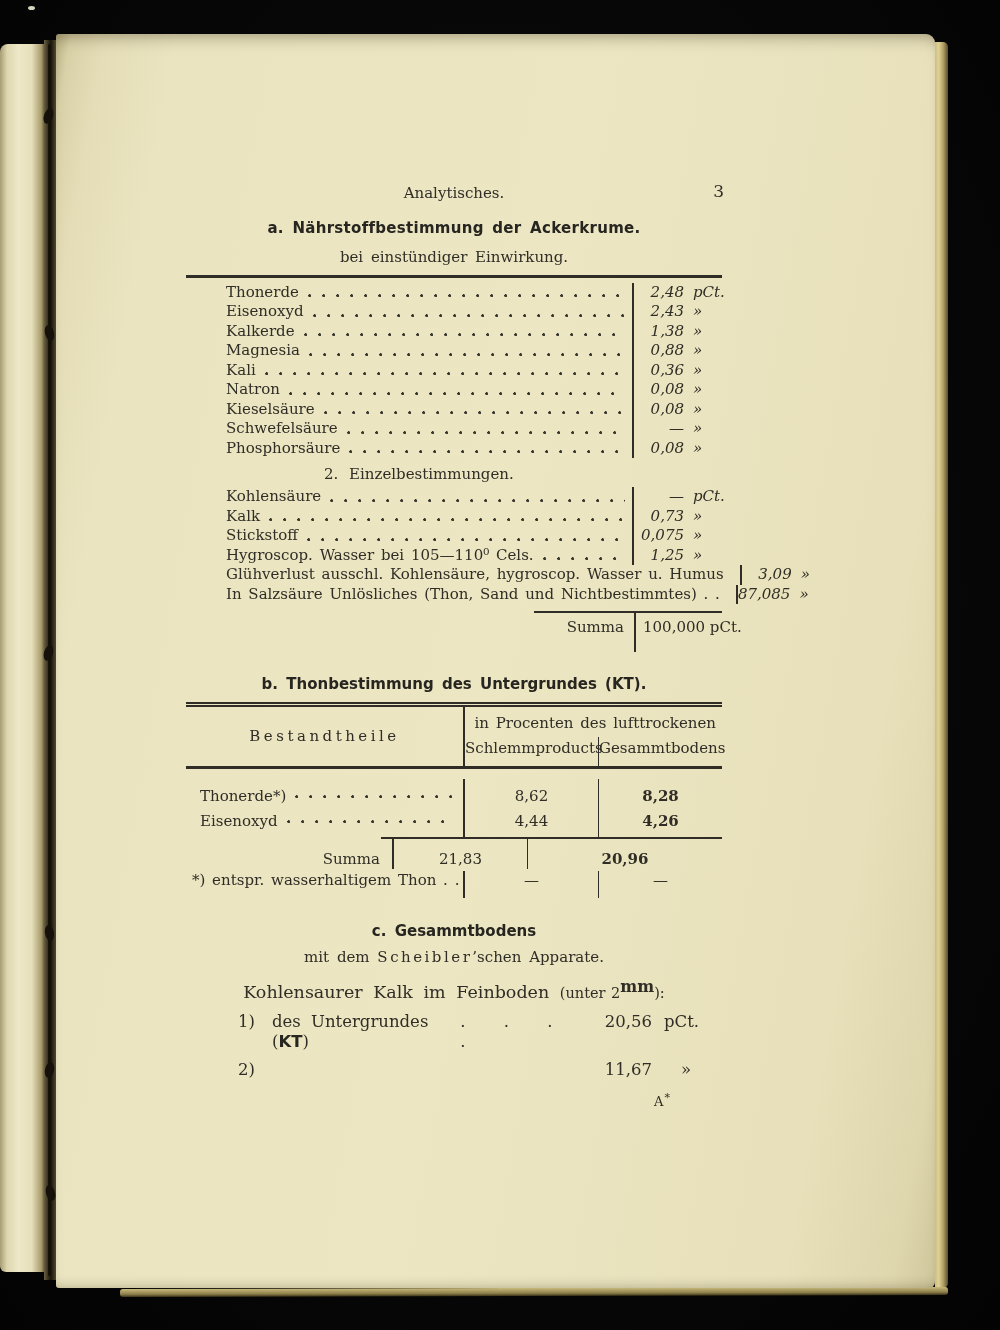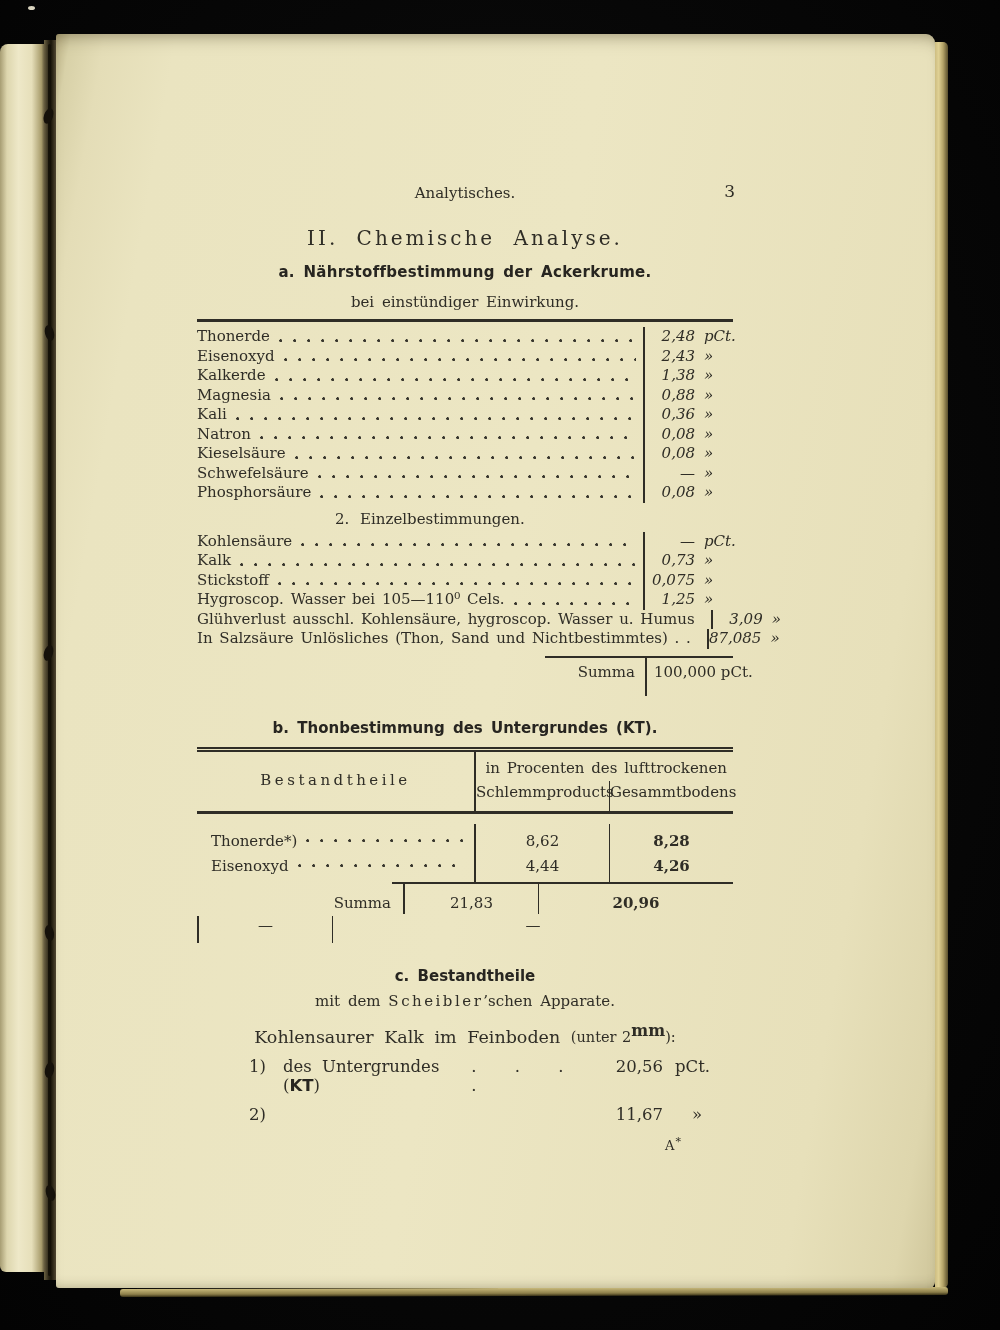--- a/index.html
+++ b/index.html
@@ -35,31 +35,31 @@
     position:absolute;left:935px;top:42px;width:13px;height:1246px;
     background:linear-gradient(90deg,#cdbd82 0%,#e0d194 28%,#b3a267 62%,#5a4f2c 100%);
     border-radius:0 5px 5px 0;
   }
   .bottom-edge{
     position:absolute;left:120px;top:1288px;width:828px;height:8px;
     background:linear-gradient(180deg,#c8b97b,#8d7f4a 65%,#3a3318);
     border-radius:3px;transform:rotate(-.15deg);
   }
   
-  .textblock{position:absolute;left:141px;top:0;width:536px;font-size:15px;line-height:19.5px;}
+  .textblock{position:absolute;left:130px;top:0;width:536px;font-size:15px;line-height:19.5px;}
   .running-head{margin-top:150px;position:relative;text-align:center;word-spacing:2px;}
   .page-number{position:absolute;right:-2px;top:-2px;font-size:17px;}
   .main-title{margin-top:25px;text-align:center;font-size:20px;letter-spacing:3px;word-spacing:9px;}
   .bold-sans{font-family:"DejaVu Sans",sans-serif;font-weight:700;color:#272520;}
   .h-a{margin-top:15px;text-align:center;font-size:15px;letter-spacing:.3px;word-spacing:3px;}
   .intro{margin-top:10px;text-align:center;word-spacing:4px;}
   .intro .l2{word-spacing:3px;}
   
   .tableA{margin-top:7px;border-top:3px solid #2f2d26;padding-top:5px;}
-  .arow{display:flex;align-items:baseline;height:19.5px;}
+  .arow{display:flex;align-items:baseline;height:19.5px;margin-left:40px;}
   .arow .lbl{white-space:nowrap;word-spacing:2px;}
   .leader{flex:1 1 0;align-self:flex-end;height:4px;margin:0 7px 4px 9px;min-width:0;
     background:radial-gradient(circle at 1.6px 1.6px, rgba(47,45,38,.95) 1.25px, rgba(0,0,0,0) 1.6px) left bottom / 14px 4px repeat-x;}
   .vcell{width:88px;flex:0 0 88px;border-left:2px solid #2f2d26;display:flex;align-items:center;align-self:stretch;font-style:italic;}
   .vcell .num{flex:1;text-align:right;}
   .vcell .unit{width:38px;flex:0 0 38px;padding-left:9px;box-sizing:border-box;}
   .sub2-head{margin-top:7px;height:22px;word-spacing:6px;padding-left:138px;}
   .summaA{display:flex;margin-left:348px;border-top:2px solid #2f2d26;margin-top:7px;}
   .summaA .slabel{flex:1;text-align:right;padding:5px 10px 0 0;word-spacing:2px;}
   .summaA .svcell{width:88px;flex:0 0 88px;border-left:2px solid #2f2d26;padding:5px 0 14px 7px;box-sizing:border-box;white-space:nowrap;}
@@ -125,21 +125,20 @@
 <div class="bottom-edge"></div>
 
 <div class="page">
   <div class="textblock">
 
     <div class="running-head">
       <span>Analytisches.</span>
       <span class="page-number">3</span>
     </div>
 
-    <div class="main-title">II.  Chemische Analyse.</div>
 
     <div class="h-a bold-sans">a.  Nährstoffbestimmung der Ackerkrume.</div>
     <div class="intro">
       <div class="l2">bei einstündiger Einwirkung.</div>
     </div>
 
     <div class="tableA">
       <div class="arow">
         <span class="lbl">Thonerde</span>
           <span class="leader"></span>
@@ -301,27 +300,30 @@
         </div>
         <div style="position:relative;">
           <div class="b-summa-rule"></div>
           <div class="brow summa">
             <span class="slab">Summa</span>
             <span class="bv1" style="display:flex;align-items:flex-end;justify-content:center;">21,83</span>
             <span class="bv2" style="display:flex;align-items:flex-end;justify-content:center;">20,96</span>
           </div>
         </div>
         <div class="brow foot">
+          <span class="bl1">
+              <span class="lbl" style="padding-left:6px;">*) entspr. wasserhaltigem Thon  .  .</span>
+            </span>
           <span class="bv1">—</span>
           <span class="bv2" style="font-weight:400;">—</span>
         </div>
       </div>
     </div>
 
-    <div class="h-c bold-sans">c.  Bestandtheile</div>
+    <div class="h-c bold-sans">c.  Gesammtbodens</div>
     <div class="h-c2">
       <span>mit dem </span><span class="sp-name">Scheibler</span><span>’schen Apparate.</span>
     </div>
     <div class="kalk-line">
       <span>Kohlensaurer Kalk im Feinboden</span>
       <span class="small"><span>(unter 2</span><sup>mm</sup><span>):</span></span>
     </div>
 
     <div class="c-item">
       <span class="num">1)</span>

